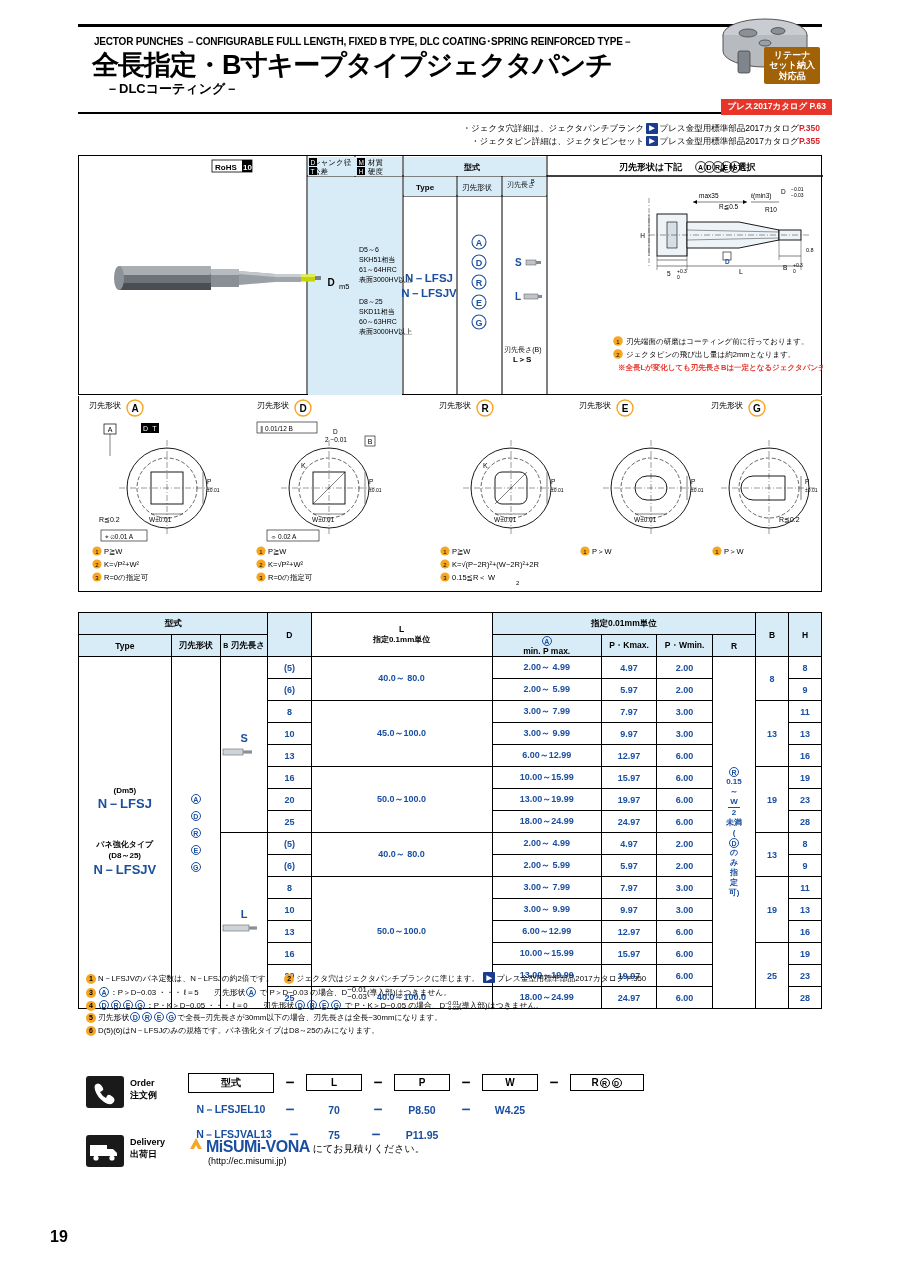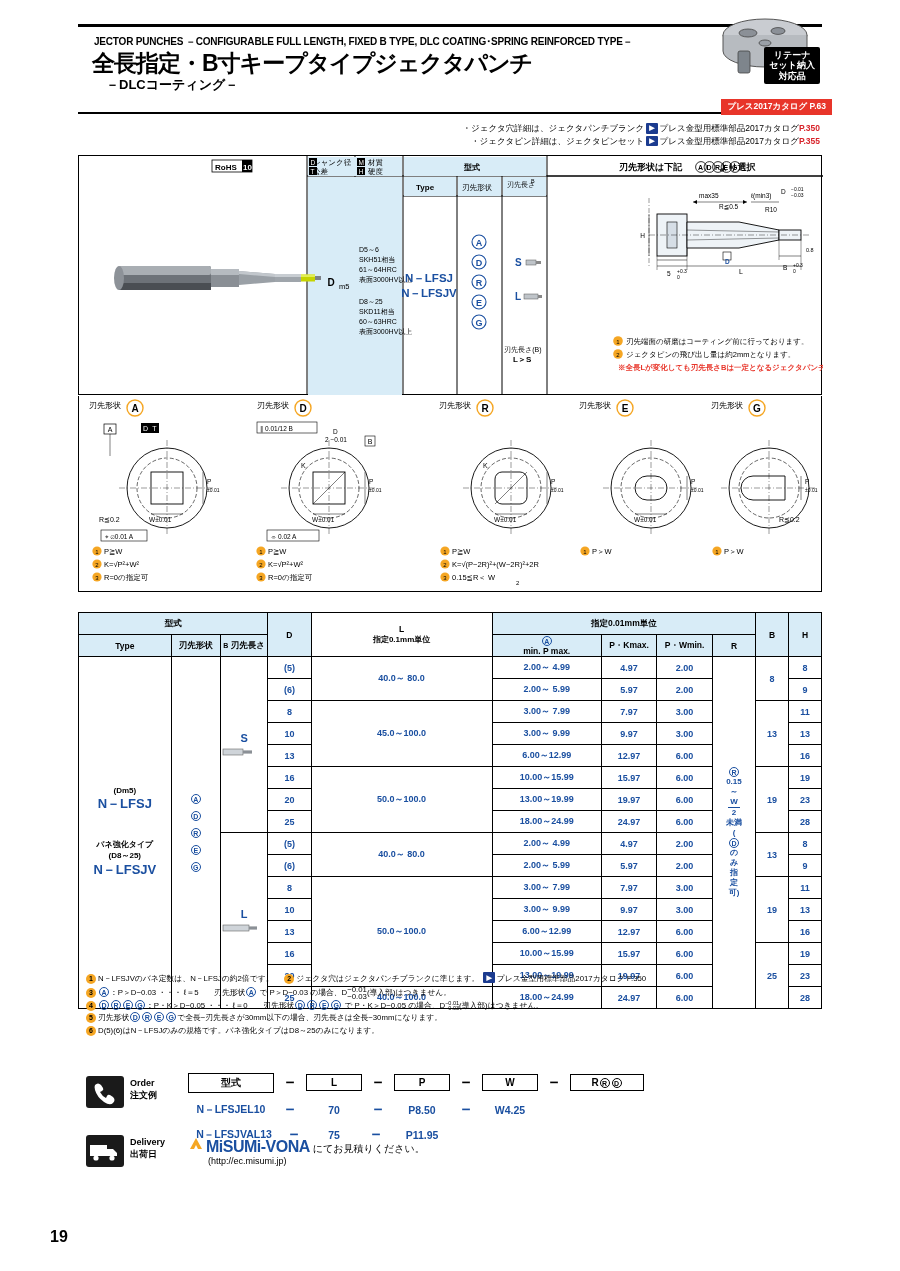--- a/index.html
+++ b/index.html
@@ -18,32 +18,32 @@
   .header {
     position:absolute; left:78px; top:24px; width:744px; height:90px;
     border-top:3px solid #000; border-bottom:2px solid #000;
     background:#fff;
   }
   .hdr-eng {
     font-size:10px; font-weight:bold; letter-spacing:-0.2px;
     margin-left:16px; margin-top:8px;
   }
   .hdr-jp {
-    font-size:23px; font-weight:bold; letter-spacing:-1px;
+    font-size:27px; font-weight:bold; letter-spacing:-1px;
     margin-left:14px; margin-top:2px; line-height:1.05;
   }
   .hdr-sub {
     font-size:13px; font-weight:bold; margin-left:28px; margin-top:1px;
   }
   .hdr-badge {
     position:absolute; right:-6px; top:-14px; width:120px; height:96px;
   }
   .retainer-box {
     position:absolute; right:8px; top:34px;
-    background:#000000; color:#fff; font-size:9px; font-weight:bold;
+    background:#a16207; color:#fff; font-size:9px; font-weight:bold;
     text-align:center; line-height:1.15; padding:3px 5px; border-radius:2px;
   }
   .catalog-tag {
     position:absolute; right:-4px; bottom:-6px;
     background:#e8352a; color:#fff; font-size:8.5px; font-weight:bold;
     padding:2px 6px; white-space:nowrap;
   }
   .detail-label {
     position:absolute; right:84px; bottom:-4px; font-size:9px; font-weight:bold;
   }

